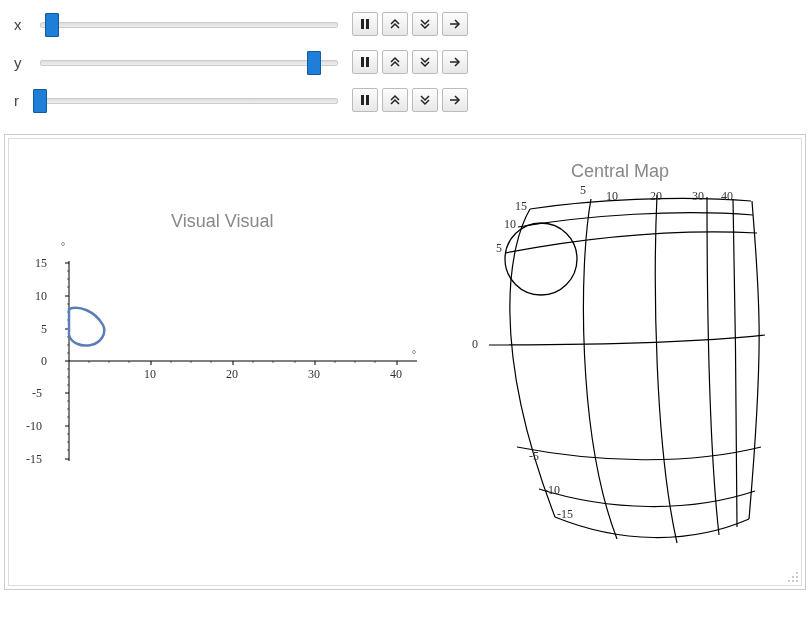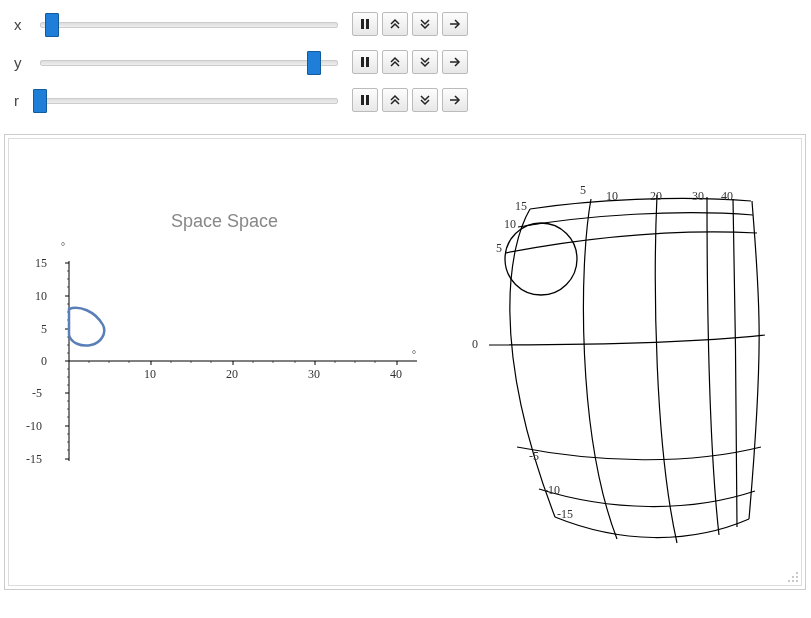--- a/index.html
+++ b/index.html
@@ -207,21 +207,21 @@
             <polyline points="7,3 11,7 7,11" fill="none" stroke="#222" stroke-width="1.5"></polyline>
           </svg>
       </div>
     </div>
   </div>
 </div>
 
 <div class="panel">
   <div class="panel-inner">
 
-    <div class="plot-title" style="left:162px; top:72px;">Space Space</div>
+    <div class="plot-title" style="left:162px; top:72px;">Visual Visual</div>
 
     <svg style="position:absolute; left:38px; top:112px;" width="380" height="220" viewBox="0 0 380 220">
 
       <line x1="22" y1="10" x2="22" y2="210" stroke="#000" stroke-width="1"></line>
       <line x1="22" y1="110" x2="370" y2="110" stroke="#000" stroke-width="1"></line>
 
       <g stroke="#000" stroke-width="1">
         <line x1="18" y1="12" x2="22" y2="12"></line>
         <line x1="18" y1="45" x2="22" y2="45"></line>
         <line x1="18" y1="78" x2="22" y2="78"></line>
@@ -285,20 +285,21 @@
     <div class="tick-label" style="left:17px; top:313px;">-15</div>
 
     <div class="tick-label" style="left:135px; top:228px;">10</div>
     <div class="tick-label" style="left:217px; top:228px;">20</div>
     <div class="tick-label" style="left:299px; top:228px;">30</div>
     <div class="tick-label" style="left:381px; top:228px;">40</div>
 
     <div class="tick-label" style="left:52px; top:102px; font-size:10px;">°</div>
     <div class="tick-label" style="left:403px; top:210px; font-size:10px;">°</div>
 
+    <div class="plot-title" style="left:562px; top:22px;">Central Map</div>
 
     <svg style="position:absolute; left:460px; top:46px;" width="320" height="380" viewBox="0 0 320 380">
       <g fill="none" stroke="#000" stroke-width="1.2">
 
         <path d="M 61 24  C 120 15, 210 10, 282 16"></path>
         <path d="M 49 42  C 120 30, 210 24, 284 30"></path>
         <path d="M 36 68  C 120 52, 210 44, 288 48"></path>
         <path d="M 20 160 C 130 160, 220 158, 296 150"></path>
         <path d="M 48 262 C 130 278, 220 280, 292 262"></path>
         <path d="M 70 304 C 140 326, 220 328, 286 306"></path>

